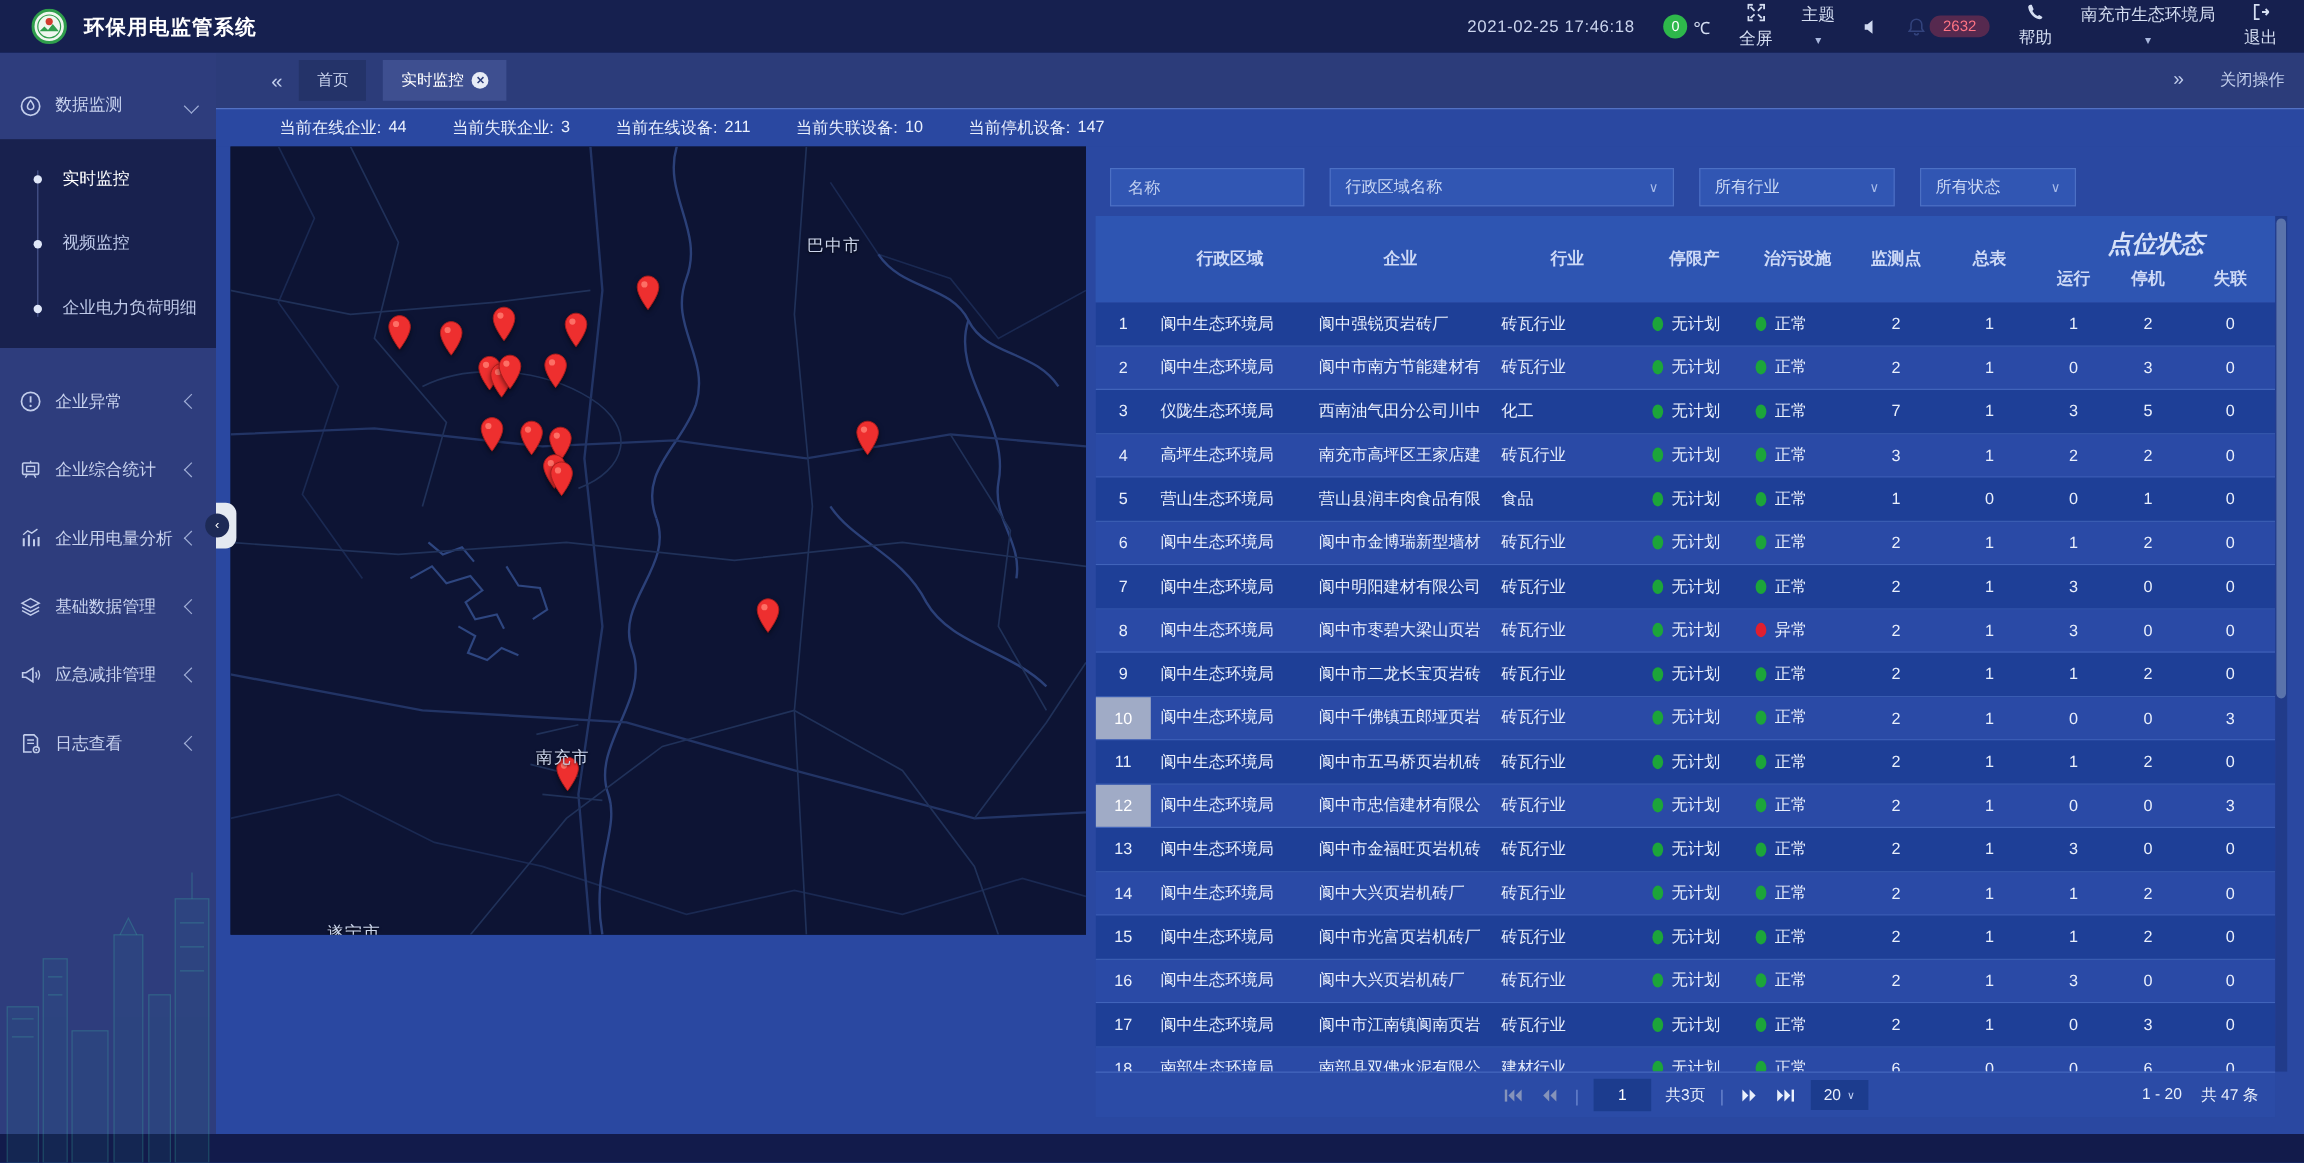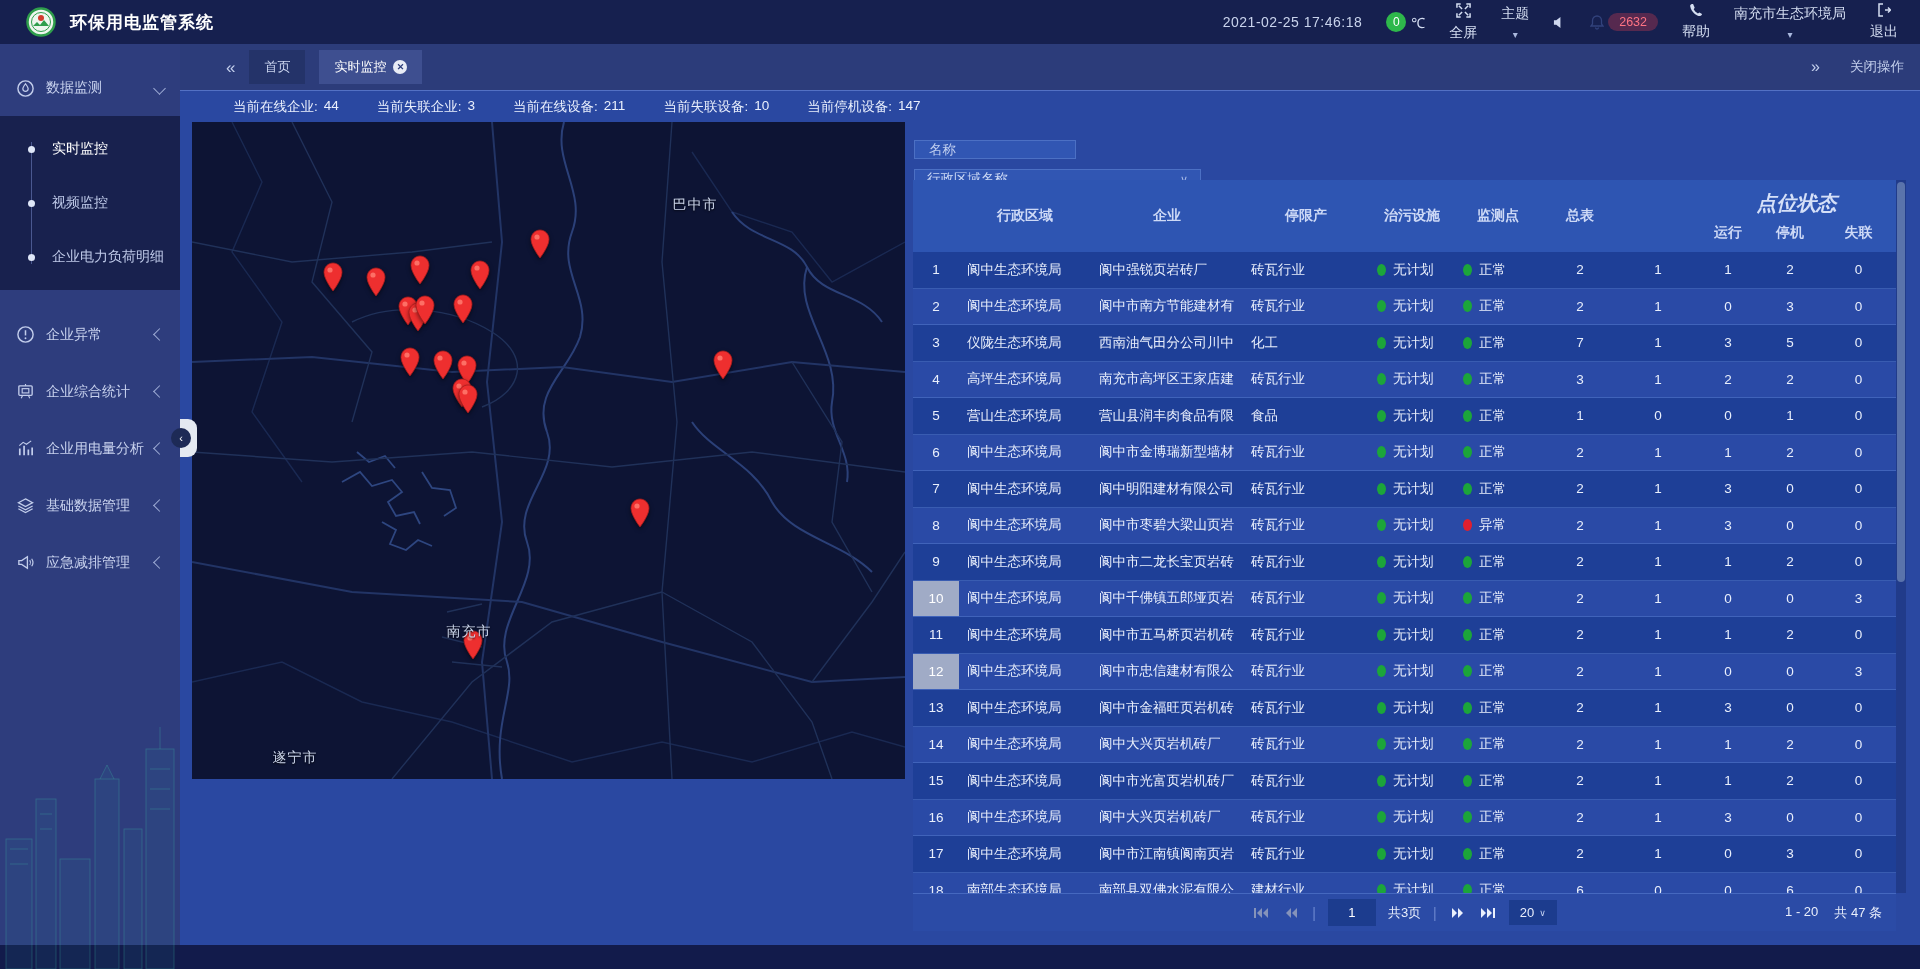--- a/index.html
+++ b/index.html
@@ -65,21 +65,21 @@
   
   .map{position:absolute;left:192px;top:122px;width:713px;height:657px;background:#0d1434;overflow:hidden;cursor:grab;}
   .map svg.roads{position:absolute;left:0;top:0;}
   .map-city{position:absolute;transform:translate(-50%,-50%);font-size:14px;color:#cdd7ec;
             text-shadow:0 1px 2px rgba(0,0,0,.8);letter-spacing:1px;pointer-events:none;}
   .map-pin{position:absolute;width:22px;height:30px;transform:translate(-50%,-100%);cursor:pointer;
            filter:drop-shadow(0 2px 2px rgba(0,0,0,.5));}
 
   
   .rightpanel{position:absolute;left:913px;top:122px;width:993px;height:809px;}
-  .filters{position:absolute;left:1px;top:18px;height:32px;display:flex;gap:10px;flex-direction:column;}
+  .filters{position:absolute;left:12px;top:18px;height:32px;display:flex;gap:21px;}
   .fbox{height:32px;box-sizing:border-box;background:#3156b3;border:1px solid rgba(130,160,230,.35);
         display:flex;align-items:center;padding:0 12px;font-size:13.5px;color:#ccd9f5;cursor:pointer;}
   .fbox .fcaret{margin-left:auto;font-size:11px;color:#a9bce9;}
   .fbox input{background:transparent;border:none;outline:none;color:#ccd9f5;font-size:13.5px;width:100%;
               font-family:"Liberation Sans",sans-serif;}
   .fbox input::placeholder{color:#c0cfef;opacity:1;}
 
   :root{--cols:46px 132px 152px 126px 86px 86px 78px 78px 62px 62px 1fr;}
   .thead{position:absolute;left:0;top:58px;width:983px;height:72px;background:#2e55b2;
          display:grid;grid-template-columns:var(--cols);}
@@ -240,20 +240,31 @@
         </svg>
         <span class="mi-label">基础数据管理</span>
         <span class="chev left"></span>
       </div>
       <div class="menu-item post">
         <svg class="mi-icon" viewBox="0 0 20 20">
           <path d="M3 8v4h3l6 4V4L6 8z" fill="none" stroke="currentColor" stroke-width="1.4"></path>
           <path d="M14.5 7.5c1 1.5 1 3.5 0 5M16.5 6c1.6 2.4 1.6 5.6 0 8" fill="none" stroke="currentColor" stroke-width="1.2"></path>
         </svg>
         <span class="mi-label">应急减排管理</span>
+        <span class="chev left"></span>
+      </div>
+      <div class="menu-item post">
+        <svg class="mi-icon" viewBox="0 0 20 20">
+          <path d="M4 2.5h9l3 3V14" fill="none" stroke="currentColor" stroke-width="1.4"></path>
+          <path d="M4 2.5V17.5h7" fill="none" stroke="currentColor" stroke-width="1.4"></path>
+          <path d="M7 7h6M7 10h6" stroke="currentColor" stroke-width="1.2"></path>
+          <circle cx="15" cy="15.5" r="2.6" fill="none" stroke="currentColor" stroke-width="1.3"></circle>
+          <circle cx="15" cy="15.5" r="0.9" fill="currentColor"></circle>
+        </svg>
+        <span class="mi-label">日志查看</span>
         <span class="chev left"></span>
       </div>
     </div>
 
     <svg class="skyline" viewBox="0 0 180 280">
       <g stroke="rgba(64,190,170,.35)" fill="rgba(40,130,150,.14)" stroke-width="1">
         <rect x="6" y="150" width="26" height="130"></rect>
         <rect x="36" y="110" width="20" height="170"></rect>
         <rect x="60" y="170" width="30" height="110"></rect>
         <rect x="95" y="90" width="24" height="190"></rect>
@@ -410,21 +421,21 @@
       <div class="map-pin" style="left: 448px; top: 406px;"><svg width="22" height="30" viewBox="0 0 22 30">
           <path d="M11 29C11 29 2 17.5 2 10.3 2 5.2 6 1 11 1s9 4.2 9 9.3C20 17.5 11 29 11 29z" fill="#ee2f2f" stroke="#a81d1d" stroke-width="0.8"></path>
           <circle cx="8" cy="8" r="2.6" fill="#ff7a6e" opacity="0.85"></circle>
         </svg></div>
       <div class="map-pin" style="left: 281px; top: 538px;"><svg width="22" height="30" viewBox="0 0 22 30">
           <path d="M11 29C11 29 2 17.5 2 10.3 2 5.2 6 1 11 1s9 4.2 9 9.3C20 17.5 11 29 11 29z" fill="#ee2f2f" stroke="#a81d1d" stroke-width="0.8"></path>
           <circle cx="8" cy="8" r="2.6" fill="#ff7a6e" opacity="0.85"></circle>
         </svg></div>
       <span class="map-city" style="left: 503px; top: 83px;">巴中市</span>
       <span class="map-city" style="left: 277px; top: 510px;">南充市</span>
-      <span class="map-city" style="left: 103px; top: 636px;">遂宁市</span>
+      <span class="map-city" style="left: 103px; top: 656px;">遂宁市</span>
     </div>
 
   <div class="rightpanel">
 
     <div class="filters">
       <div class="fbox" style="width:162px">
         <input placeholder="名称" style="">
       </div>
       <div class="fbox" style="width:287px">
         <span>行政区域名称</span>
@@ -437,20 +448,21 @@
       <div class="fbox" style="width:130px">
         <span>所有状态</span>
         <span class="fcaret">∨</span>
       </div>
     </div>
 
     <div class="thead">
       <div class="th"></div>
       <div class="th">行政区域</div>
       <div class="th">企业</div>
+      <div class="th">行业</div>
       <div class="th">停限产</div>
       <div class="th">治污设施</div>
       <div class="th">监测点</div>
       <div class="th">总表</div>
       <div class="th-group">
         <div class="th-group-title">点位状态</div>
         <div class="th-group-sub">
           <div>运行</div>
           <div>停机</div>
           <div>失联</div>

